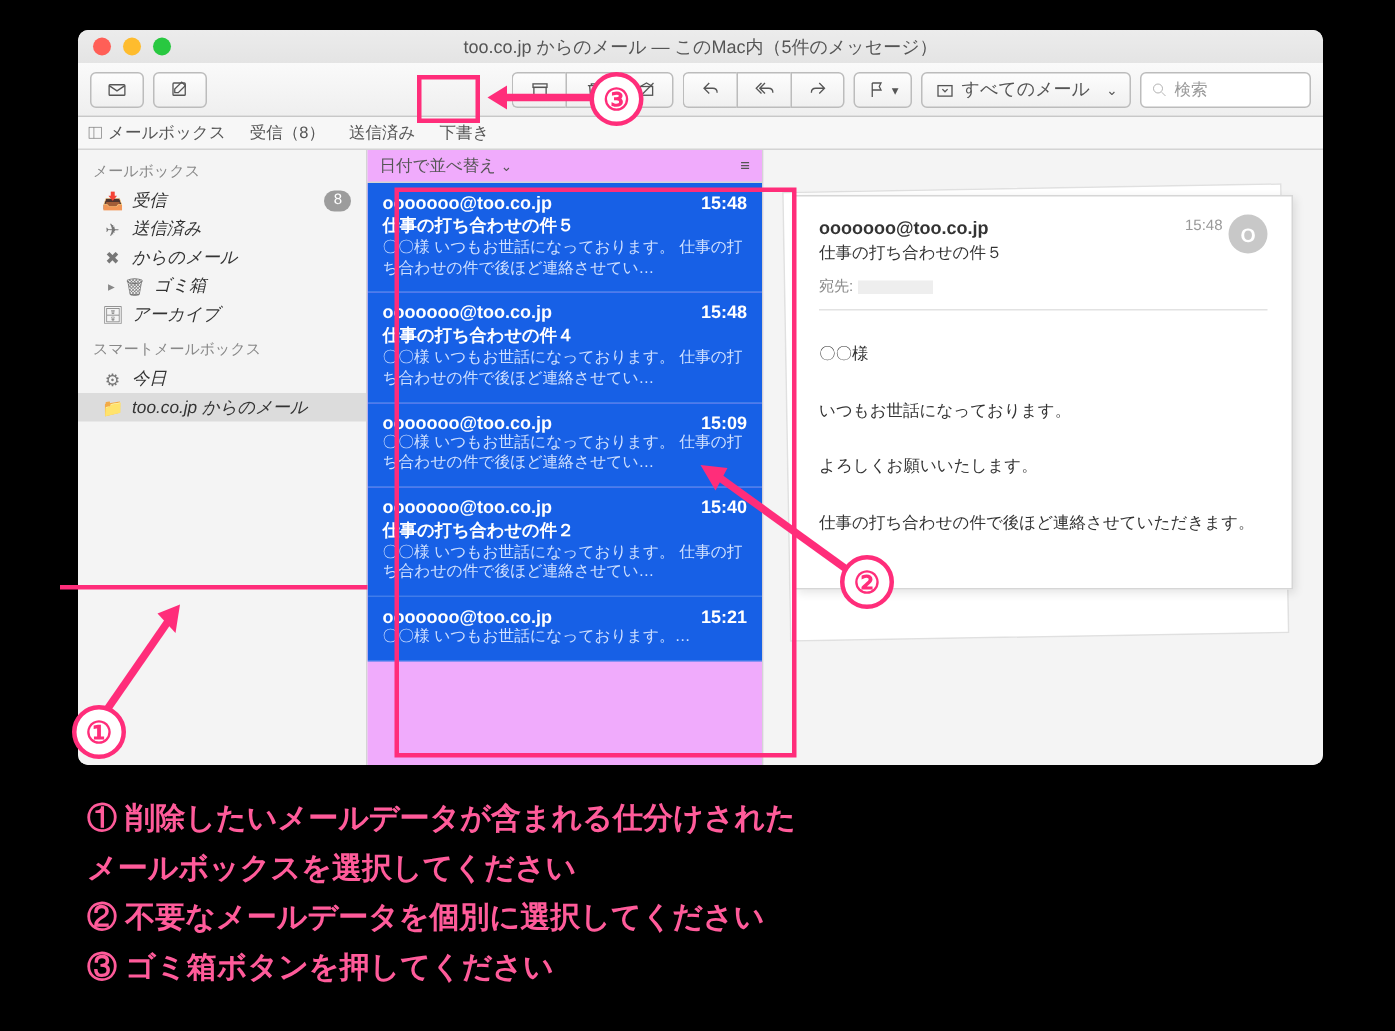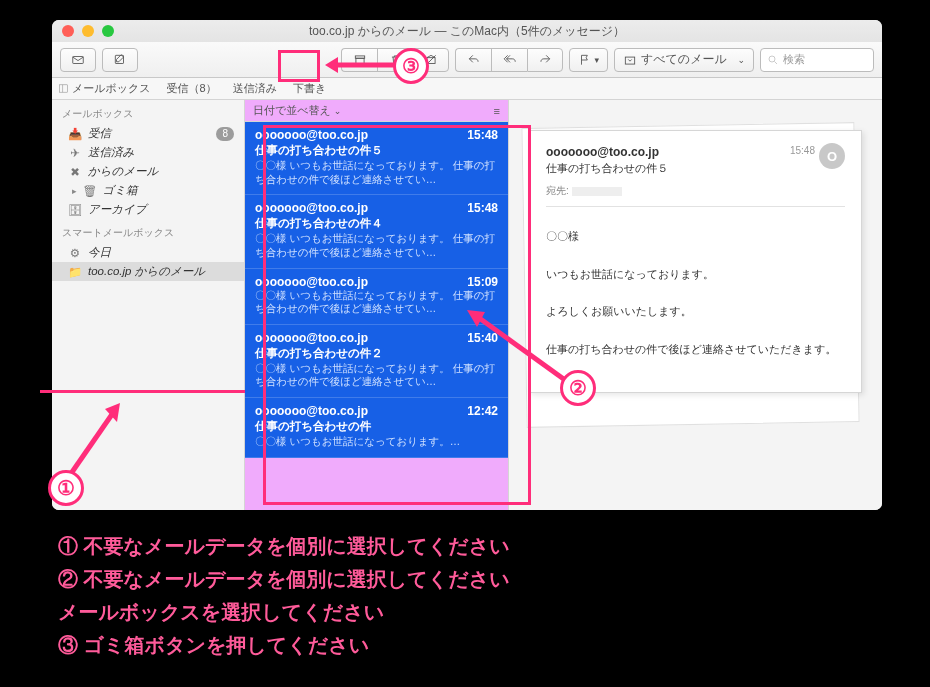--- a/index.html
+++ b/index.html
@@ -224,23 +224,22 @@
             <div class="row1">
               <span>ooooooo@too.co.jp</span>
               <span>15:40</span>
             </div>
             <div class="subj">仕事の打ち合わせの件２</div>
             <div class="prev">〇〇様 いつもお世話になっております。 仕事の打ち合わせの件で後ほど連絡させてい…</div>
           </div>
           <div class="msg">
             <div class="row1">
               <span>ooooooo@too.co.jp</span>
-              <span>12:42</span>
-            </div>
-            <div class="subj">仕事の打ち合わせの件</div>
+              <span>15:21</span>
+            </div>
             <div class="prev">〇〇様 いつもお世話になっております。…</div>
           </div>
         </div>
     </div>
 
     <div class="reader">
       <div class="shadowpaper"></div>
       <div class="paper">
         <div class="phdr">
           <div class="from">ooooooo@too.co.jp</div>
@@ -274,17 +273,17 @@
   </svg>
 <div class="ann-circle" style="left:560px; top:370px;">②</div>
 
 <svg class="ann-arrow" style="left:60px; top:395px; width:70px; height:90px;">
     <path d="M10 80 L55 15" stroke="#ff2d7a" stroke-width="5" fill="none"></path>
     <path d="M60 8 L45 14 L57 27 Z" fill="#ff2d7a"></path>
   </svg>
 <div class="ann-circle" style="left:48px; top:470px;">①</div>
 
 <div class="instructions">
-  <div>① 不要なメールデータを個別に選択してください</div>
+  <div>① 削除したいメールデータが含まれる仕分けされた</div>
+  <div>メールボックスを選択してください</div>
   <div>② 不要なメールデータを個別に選択してください</div>
-  <div>メールボックスを選択してください</div>
   <div>③ ゴミ箱ボタンを押してください</div>
 </div>
 
 </body></html>

